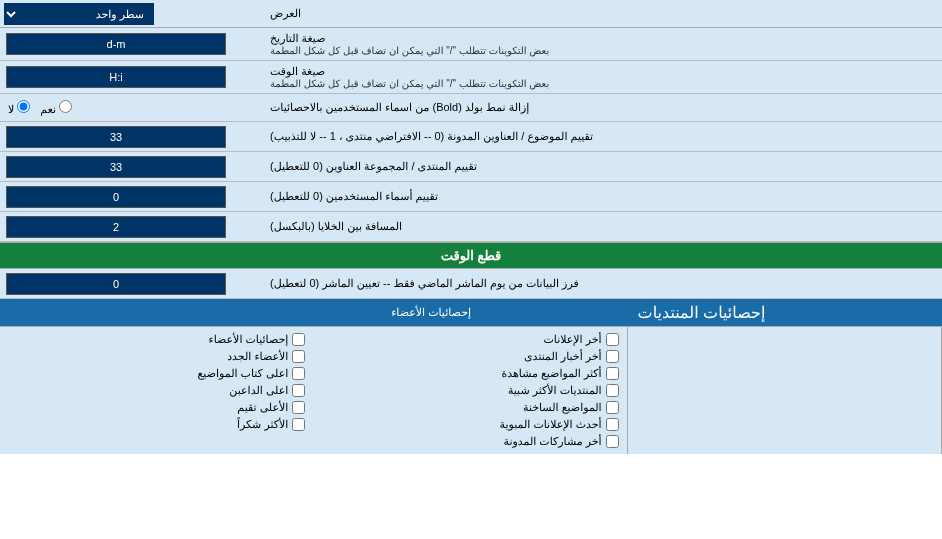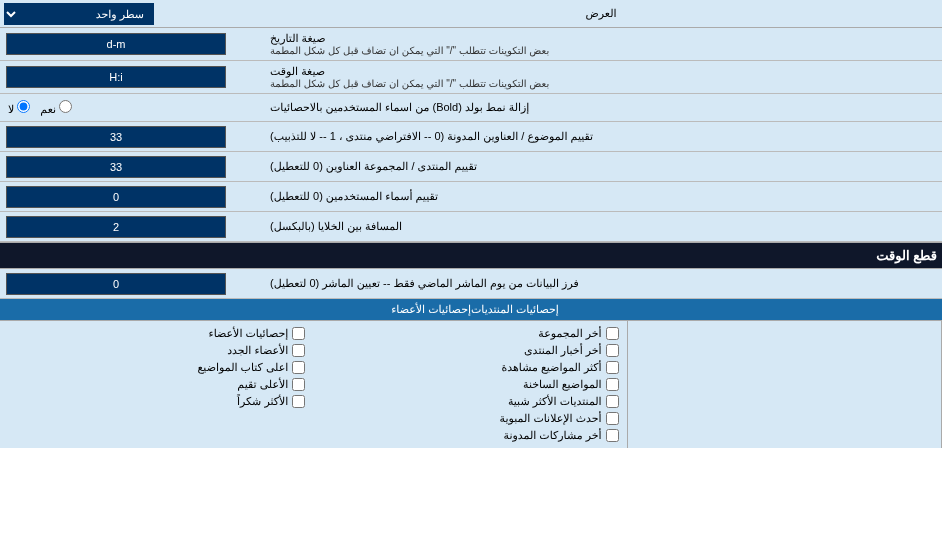--- a/index.html
+++ b/index.html
@@ -27,21 +27,21 @@
     }
     .top-select-row {
       display: flex;
       align-items: center;
       background: #d6e8f5;
       border-bottom: 1px solid #aaa;
       min-height: 28px;
     }
     .top-label {
       flex: 1;
-      text-align: center;
+      text-align: left;
       padding: 4px 10px;
       font-size: 11px;
       color: #000;
     }
     .top-select-cell {
       width: 260px;
       padding: 2px 4px;
       display: flex;
       justify-content: flex-end;
       align-items: center;
@@ -111,24 +111,24 @@
     .radio-inputs {
       width: 260px;
       display: flex;
       align-items: center;
       gap: 10px;
       padding: 2px 8px;
       justify-content: flex-end;
       font-size: 11px;
     }
     .cut-section-header {
-      background: #0f172a;
+      background: #15803d;
       color: #fff;
       font-weight: bold;
-      text-align: right;
+      text-align: center;
       padding: 5px;
       font-size: 13px;
       border-bottom: 1px solid #aaa;
       border-top: 1px solid #aaa;
     }
     .stats-section {
       background: #d6e8f5;
     }
   </style>
 </head>
@@ -218,52 +218,52 @@
       <span>فرز البيانات من يوم الماشر الماضي فقط -- تعيين الماشر (0 لتعطيل)</span>
     </div>
     <div class="field-input">
       <input class="dark-input" type="text" value="0" style="">
     </div>
   </div>
 
   <div class="stats-section">
 
     <div style="background:#1a6ca8; color:#fff; padding:4px 10px; font-size:11px; display:flex; align-items:center; border-bottom:1px solid #aaa;">
-      <div style="flex:1; text-align:left; color:#fff; font-size:11px;">إحصائيات المنتديات</div>
+      <div style="flex:1; text-align:center; color:#fff; font-size:16px;">إحصائيات المنتديات</div>
       <div style="flex:1; text-align:right; color:#fff; font-size:11px;">إحصائيات الأعضاء</div>
     </div>
 
     <div style="display:flex; background:#d6e8f5;">
 
       <div style="flex:1; padding:4px 8px; border-right:1px solid #aaa;">
       </div>
 
       <div style="flex:1; padding:4px 8px; border-right:1px solid #aaa;">
         <div class="checkbox-item">
           <input type="checkbox" style="">
-          <span>أخر المجموعة</span>
+          <span>أخر الإعلانات</span>
         </div>
         <div class="checkbox-item">
           <input type="checkbox" style="">
           <span>أخر أخبار المنتدى</span>
         </div>
         <div class="checkbox-item">
           <input type="checkbox" style="">
           <span>أكثر المواضيع مشاهدة</span>
         </div>
         <div class="checkbox-item">
           <input type="checkbox" style="">
+          <span>المنتديات الأكثر شبية</span>
+        </div>
+        <div class="checkbox-item">
+          <input type="checkbox" style="">
           <span>المواضيع الساخنة</span>
         </div>
         <div class="checkbox-item">
           <input type="checkbox" style="">
-          <span>المنتديات الأكثر شبية</span>
-        </div>
-        <div class="checkbox-item">
-          <input type="checkbox" style="">
           <span>أحدث الإعلانات المبوية</span>
         </div>
         <div class="checkbox-item">
           <input type="checkbox" style="">
           <span>أخر مشاركات المدونة</span>
         </div>
       </div>
 
       <div style="flex:1; padding:4px 8px;">
         <div class="checkbox-item">
@@ -273,20 +273,24 @@
         <div class="checkbox-item">
           <input type="checkbox" style="">
           <span>الأعضاء الجدد</span>
         </div>
         <div class="checkbox-item">
           <input type="checkbox" style="">
           <span>اعلى كتاب المواضيع</span>
         </div>
         <div class="checkbox-item">
           <input type="checkbox" style="">
+          <span>اعلى الداعبن</span>
+        </div>
+        <div class="checkbox-item">
+          <input type="checkbox" style="">
           <span>الأعلى تقيم</span>
         </div>
         <div class="checkbox-item">
           <input type="checkbox" style="">
           <span>الأكثر شكراً</span>
         </div>
       </div>
     </div>
   </div>
 

